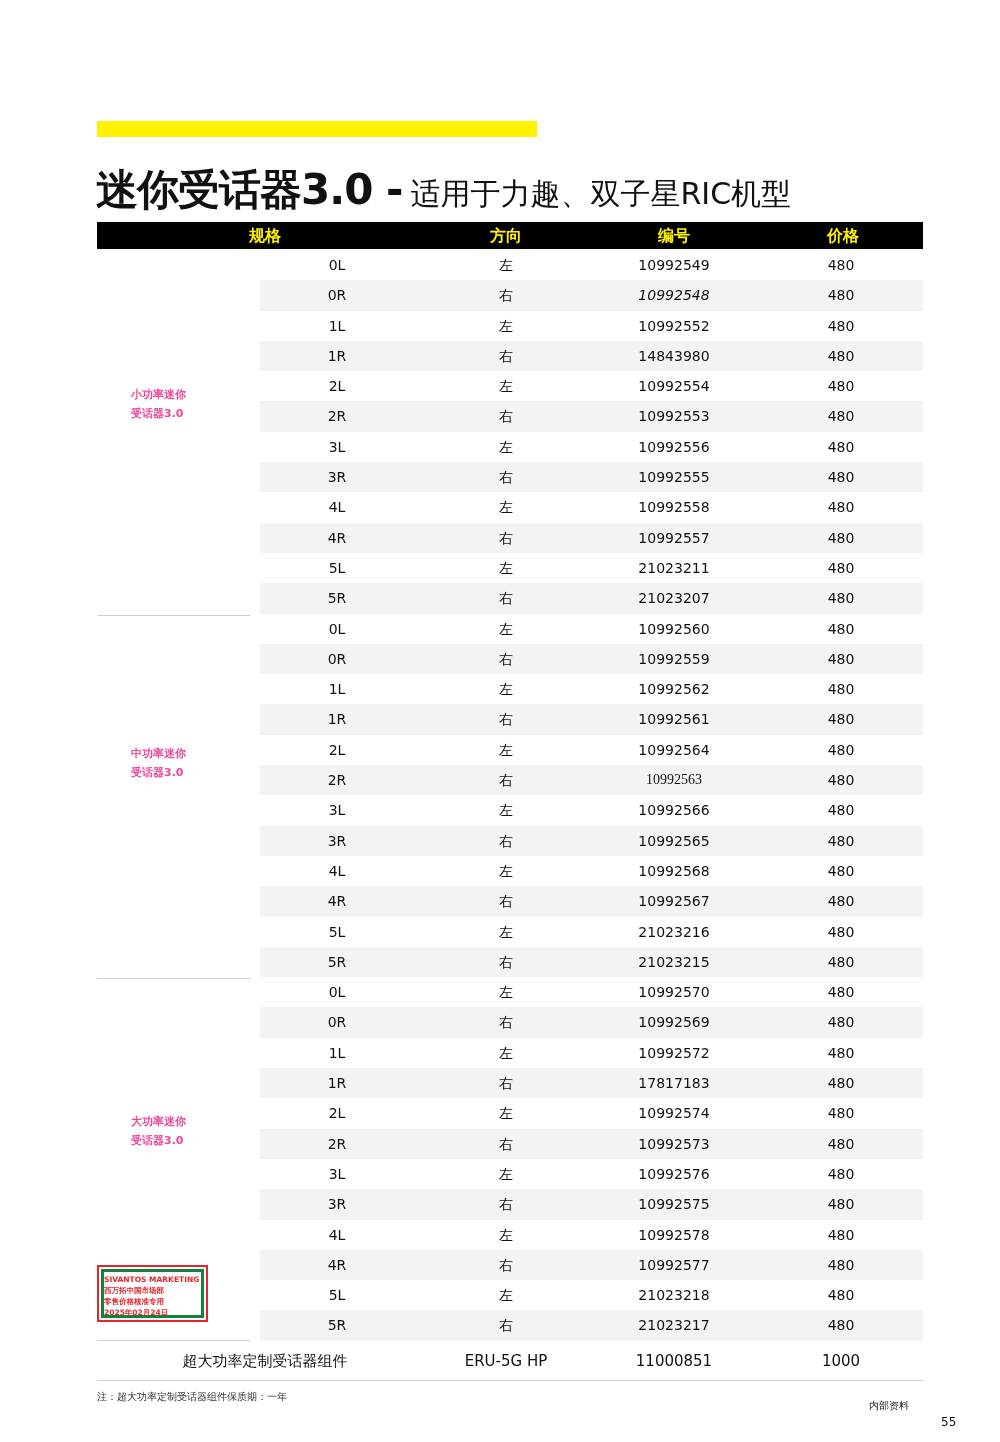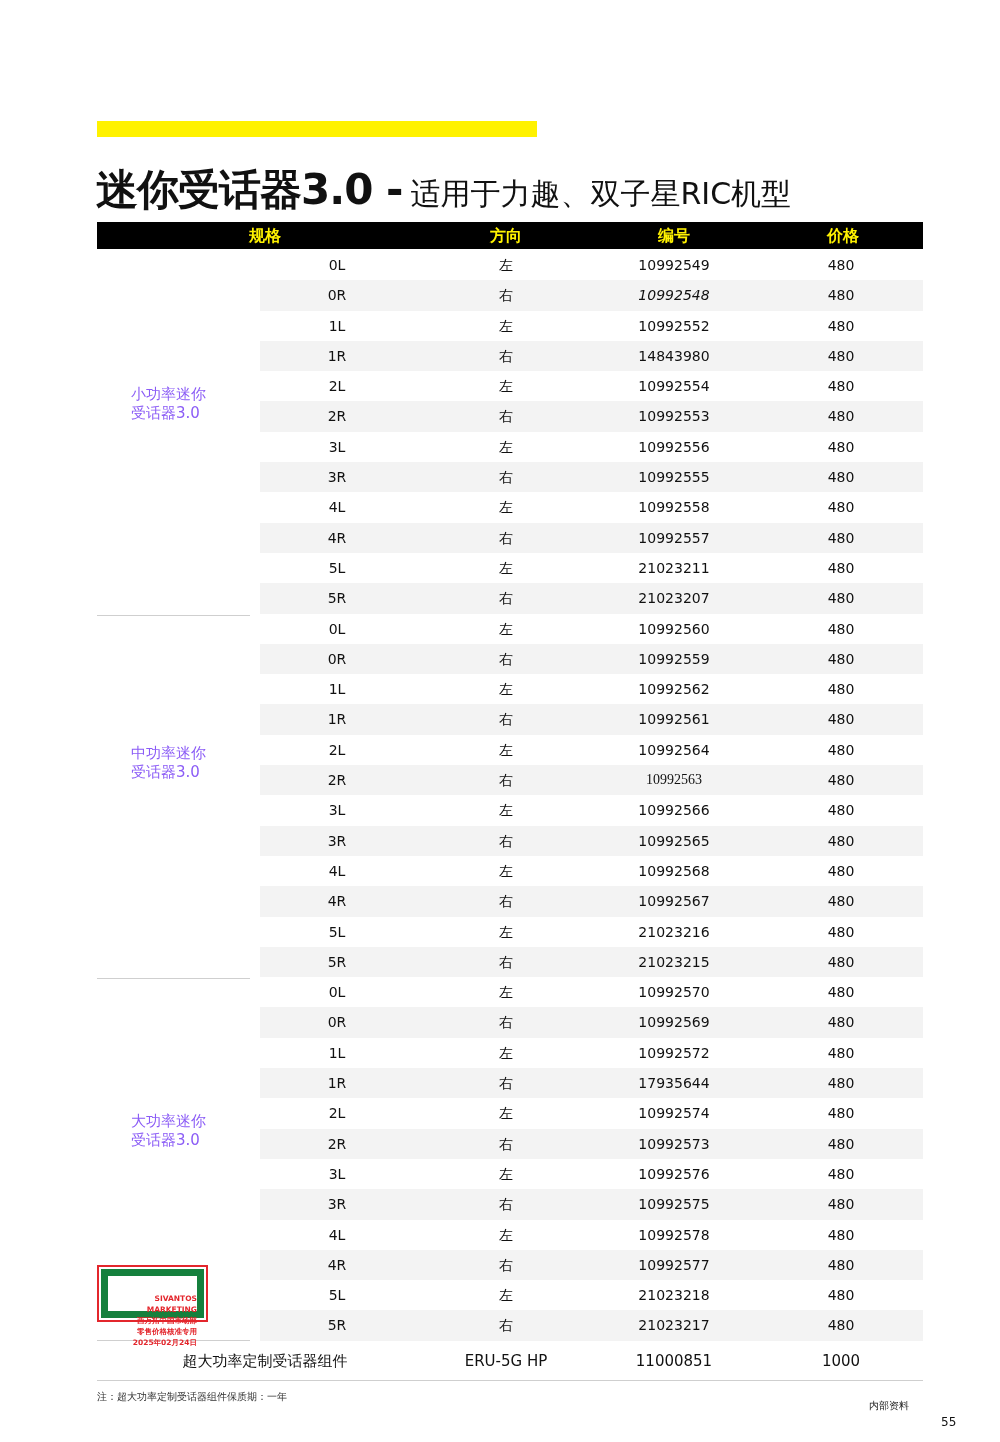--- a/index.html
+++ b/index.html
@@ -8,31 +8,31 @@
   .yellow-bar { position: absolute; left: 97px; top: 121px; width: 440px; height: 16px; background: #fff200; }
   .title { position: absolute; left: 96px; top: 160px; white-space: nowrap; line-height: 60px; }
   .title .main { font-size: 42px; font-weight: bold; color: #111; letter-spacing: -1px; }
   .title .sub { font-size: 30px; font-weight: normal; color: #111; margin-left: 8px; }
   .thead { position: absolute; left: 97px; top: 222px; width: 826px; height: 27px; background: #000; }
   .thead span { position: absolute; top: 0; line-height: 27px; font-size: 16px; font-weight: bold; color: #fff200; transform: translateX(-50%); white-space: nowrap; }
   .rows { position: absolute; left: 260px; top: 250px; width: 663px; text-align: right; }
   .row { position: relative; height: 30.3px; }
   .row.alt { background: #f3f3f3; }
   .row span { position: absolute; top: 0; line-height: 30px; font-size: 14px; color: #111; transform: translateX(-50%); white-space: nowrap; }
-  .group-label { position: absolute; left: 131px; font-size: 15px; line-height: 19px; color: #8b5cf6; }
+  .group-label { position: absolute; left: 131px; font-size: 11px; line-height: 19px; color: #ec4899; font-weight: bold; }
   .group-label div { white-space: nowrap; }
   .group-sep { position: absolute; left: 97px; width: 153px; height: 1px; background: #cfcfcf; }
   .last-row { position: absolute; left: 97px; top: 1344px; width: 826px; height: 34px; }
   .last-row span { position: absolute; top: 0; line-height: 34px; font-size: 15px; color: #111; transform: translateX(-50%); white-space: nowrap; }
   .bottom-line { position: absolute; left: 97px; top: 1380px; width: 826px; height: 1px; background: #cfcfcf; }
   .note { position: absolute; left: 97px; top: 1390px; font-size: 10px; color: #333; white-space: nowrap; }
   .page-num { position: absolute; left: 941px; top: 1415px; font-size: 12px; color: #111; }
   .internal { position: absolute; left: 869px; top: 1399px; font-size: 10px; color: #222; white-space: nowrap; }
   .stamp { position: absolute; left: 97px; top: 1265px; width: 111px; height: 57px; border: 2px solid #e3262c; box-sizing: border-box; padding: 2px; }
-  .stamp-inner { width: 100%; height: 100%; border: 7px solid #15803d; box-sizing: border-box; text-align: right; color: #e3262c; font-size: 7.5px; font-weight: bold; line-height: 11px; padding-top: 17px; }
+  .stamp-inner { width: 100%; height: 100%; border: 3px solid #15803d; box-sizing: border-box; text-align: left; color: #e3262c; font-size: 7.5px; font-weight: bold; line-height: 11px; padding-top: 2px; }
 </style>
 </head>
 <body>
 
 <div class="yellow-bar"></div>
 
 <div class="title">
   <span class="main">迷你受话器3.0 -</span><span class="sub">适用于力趣、双子星RIC机型</span>
 </div>
 
@@ -227,21 +227,21 @@
     </div>
     <div class="row">
       <span style="left: 77px;">1L</span>
       <span style="left: 246px;">左</span>
       <span style="left: 414px;">10992572</span>
       <span style="left: 581px;">480</span>
     </div>
     <div class="row alt">
       <span style="left: 77px;">1R</span>
       <span style="left: 246px;">右</span>
-      <span style="left: 414px;">17935644</span>
+      <span style="left: 414px;">17817183</span>
       <span style="left: 581px;">480</span>
     </div>
     <div class="row">
       <span style="left: 77px;">2L</span>
       <span style="left: 246px;">左</span>
       <span style="left: 414px;">10992574</span>
       <span style="left: 581px;">480</span>
     </div>
     <div class="row alt">
       <span style="left: 77px;">2R</span>

